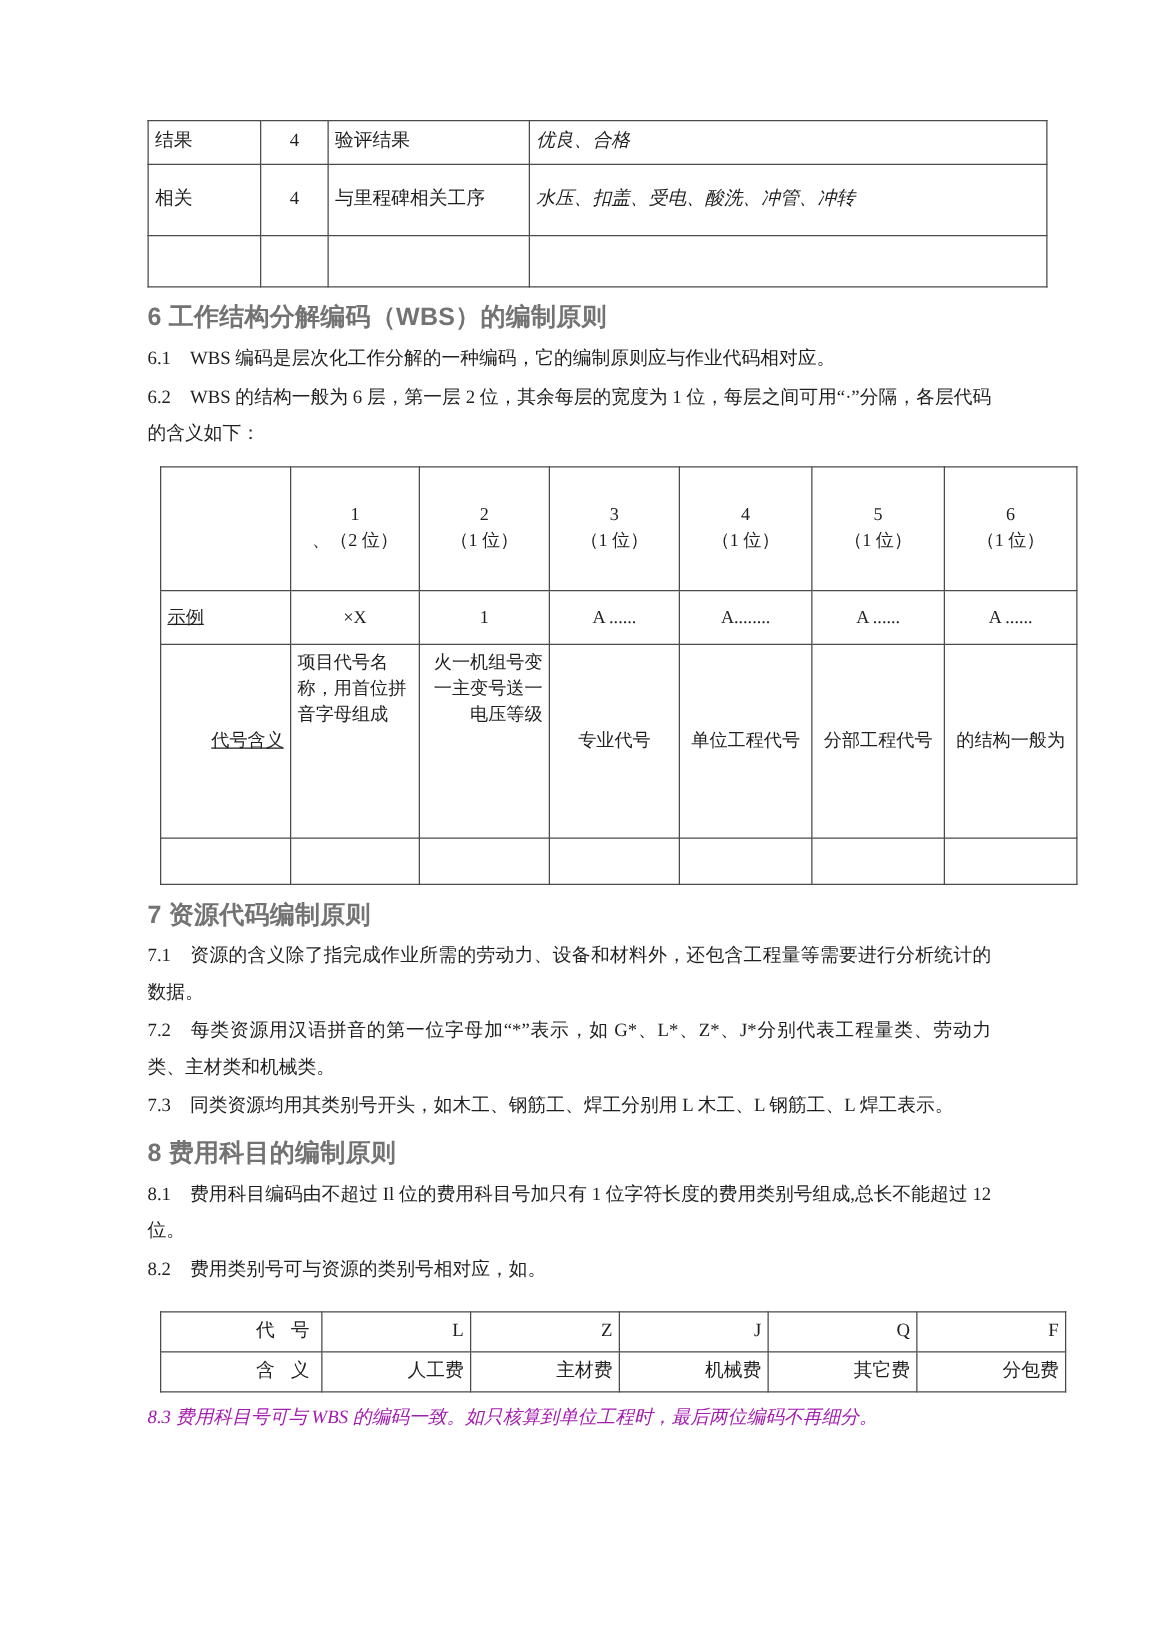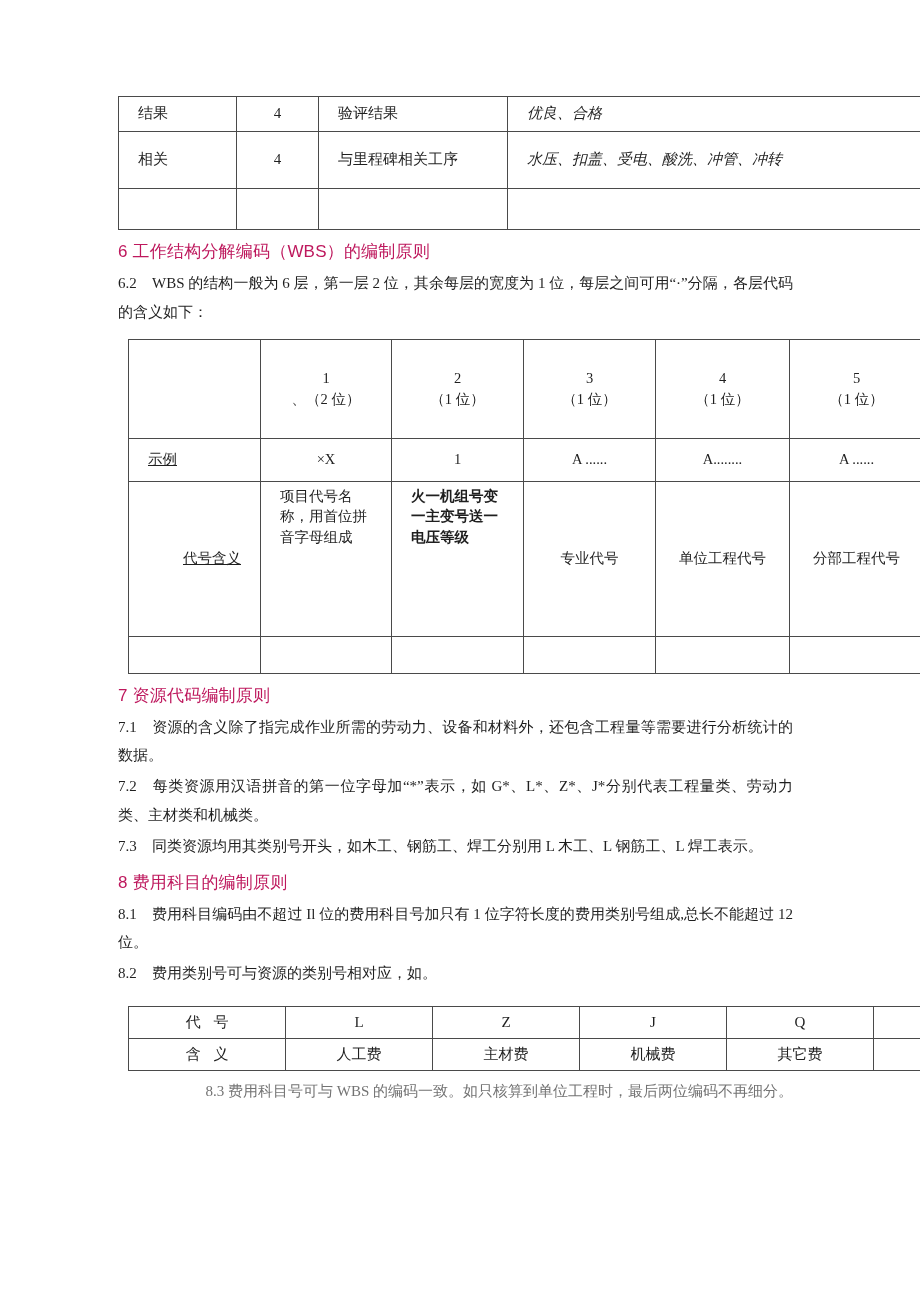--- a/index.html
+++ b/index.html
@@ -31,21 +31,21 @@
   
   table.doc-table {
     border-collapse: collapse;
     width: 675px;
     table-layout: fixed;
     font-size: 14.5px;
     color: #1f1f1f;
   }
   table.doc-table td {
     border: 1px solid #4a4a4a;
-    padding: 2px 19px;
+    padding: 2px 5px;
     vertical-align: middle;
     line-height: 1.42;
     word-break: break-all;
     margin-left: 34px;
   }
 
   
   .tbl-milestone { margin-bottom: 0; }
   .tbl-milestone td { font-size: 15px; }
   .tbl-milestone .c1 { width: 79px; }
@@ -70,59 +70,60 @@
   .tbl-wbs .wc5 { width: 95px; }
   .tbl-wbs .wc6 { width: 95px; }
   .wbs-head td { height: 94px; vertical-align: middle; }
   .wbs-head .lvl-num { display: block; line-height: 1.45; }
   .wbs-head .lvl-bits { display: block; line-height: 1.45; }
   .wbs-ex td { height: 38px; }
   .wbs-ex .left { text-align: left; text-decoration: underline; }
   .wbs-mean td { height: 148px; vertical-align: middle; }
   .wbs-mean .left { text-align: right; text-decoration: underline; }
   .wbs-mean .topcell { vertical-align: top; padding-top: 4px; text-align: left; }
-  .wbs-mean .topcell-c { vertical-align: top; padding-top: 4px; text-align: left; font-weight: bold; }
+  .wbs-mean .topcell-c { vertical-align: top; padding-top: 4px; text-align: right; }
   .wbs-empty td { height: 32px; }
 
   
   .tbl-cost { width: 661px; margin-left: 10px; }
   .tbl-cost td {
-    text-align: center;
+    text-align: right;
     height: 27px;
     font-size: 15px;
   }
   .tbl-cost .kc0 { width: 118px; letter-spacing: 0.30em; text-indent: 0.30em; }
   .tbl-cost .kc { width: 108px; }
 
   
   h2.sec {
     font-family: "Liberation Sans", "DejaVu Sans", sans-serif;
-    font-weight: normal;
-    font-size: 17px;
+    font-weight: bold;
+    font-size: 20px;
     margin: 10px 0 6px 0;
-    color: #be185d;
+    color: #737373;
     letter-spacing: 0.2px;
   }
   p.para {
     font-size: 15px;
     line-height: 1.92;
     margin: 0 0 2px 0;
     text-align: justify;
     color: #1f1f1f;
   }
   p.para .num {
     display: inline-block;
     min-width: 34px;
   }
   p.para-c {
     font-size: 15px;
     line-height: 1.9;
     margin: 6px 0 0 0;
-    text-align: right;
-    color: #737373;
+    text-align: left;
+    color: #a21caf;
+    font-style: italic;
   }
   .gap-sm { height: 10px; }
   .gap-md { height: 16px; }
 </style>
 </head>
 <body>
 
 <div class="page">
   <div class="content">
 
@@ -144,20 +145,23 @@
           <td class="c1"></td>
           <td class="c2"></td>
           <td class="c3"></td>
           <td class="c4"></td>
         </tr>
       </tbody>
     </table>
 
     <h2 class="sec">6 工作结构分解编码（WBS）的编制原则</h2>
 
+    <p class="para">
+      <span class="num">6.1</span><span>WBS 编码是层次化工作分解的一种编码，它的编制原则应与作业代码相对应。</span>
+    </p>
 
     <p class="para">
       <span class="num">6.2</span><span>WBS 的结构一般为 6 层，第一层 2 位，其余每层的宽度为 1 位，每层之间可用“·”分隔，各层代码的含义如下：</span>
     </p>
 
     <div class="gap-sm"></div>
 
     <table class="doc-table tbl-wbs">
       <tbody>
         <tr class="wbs-head">

